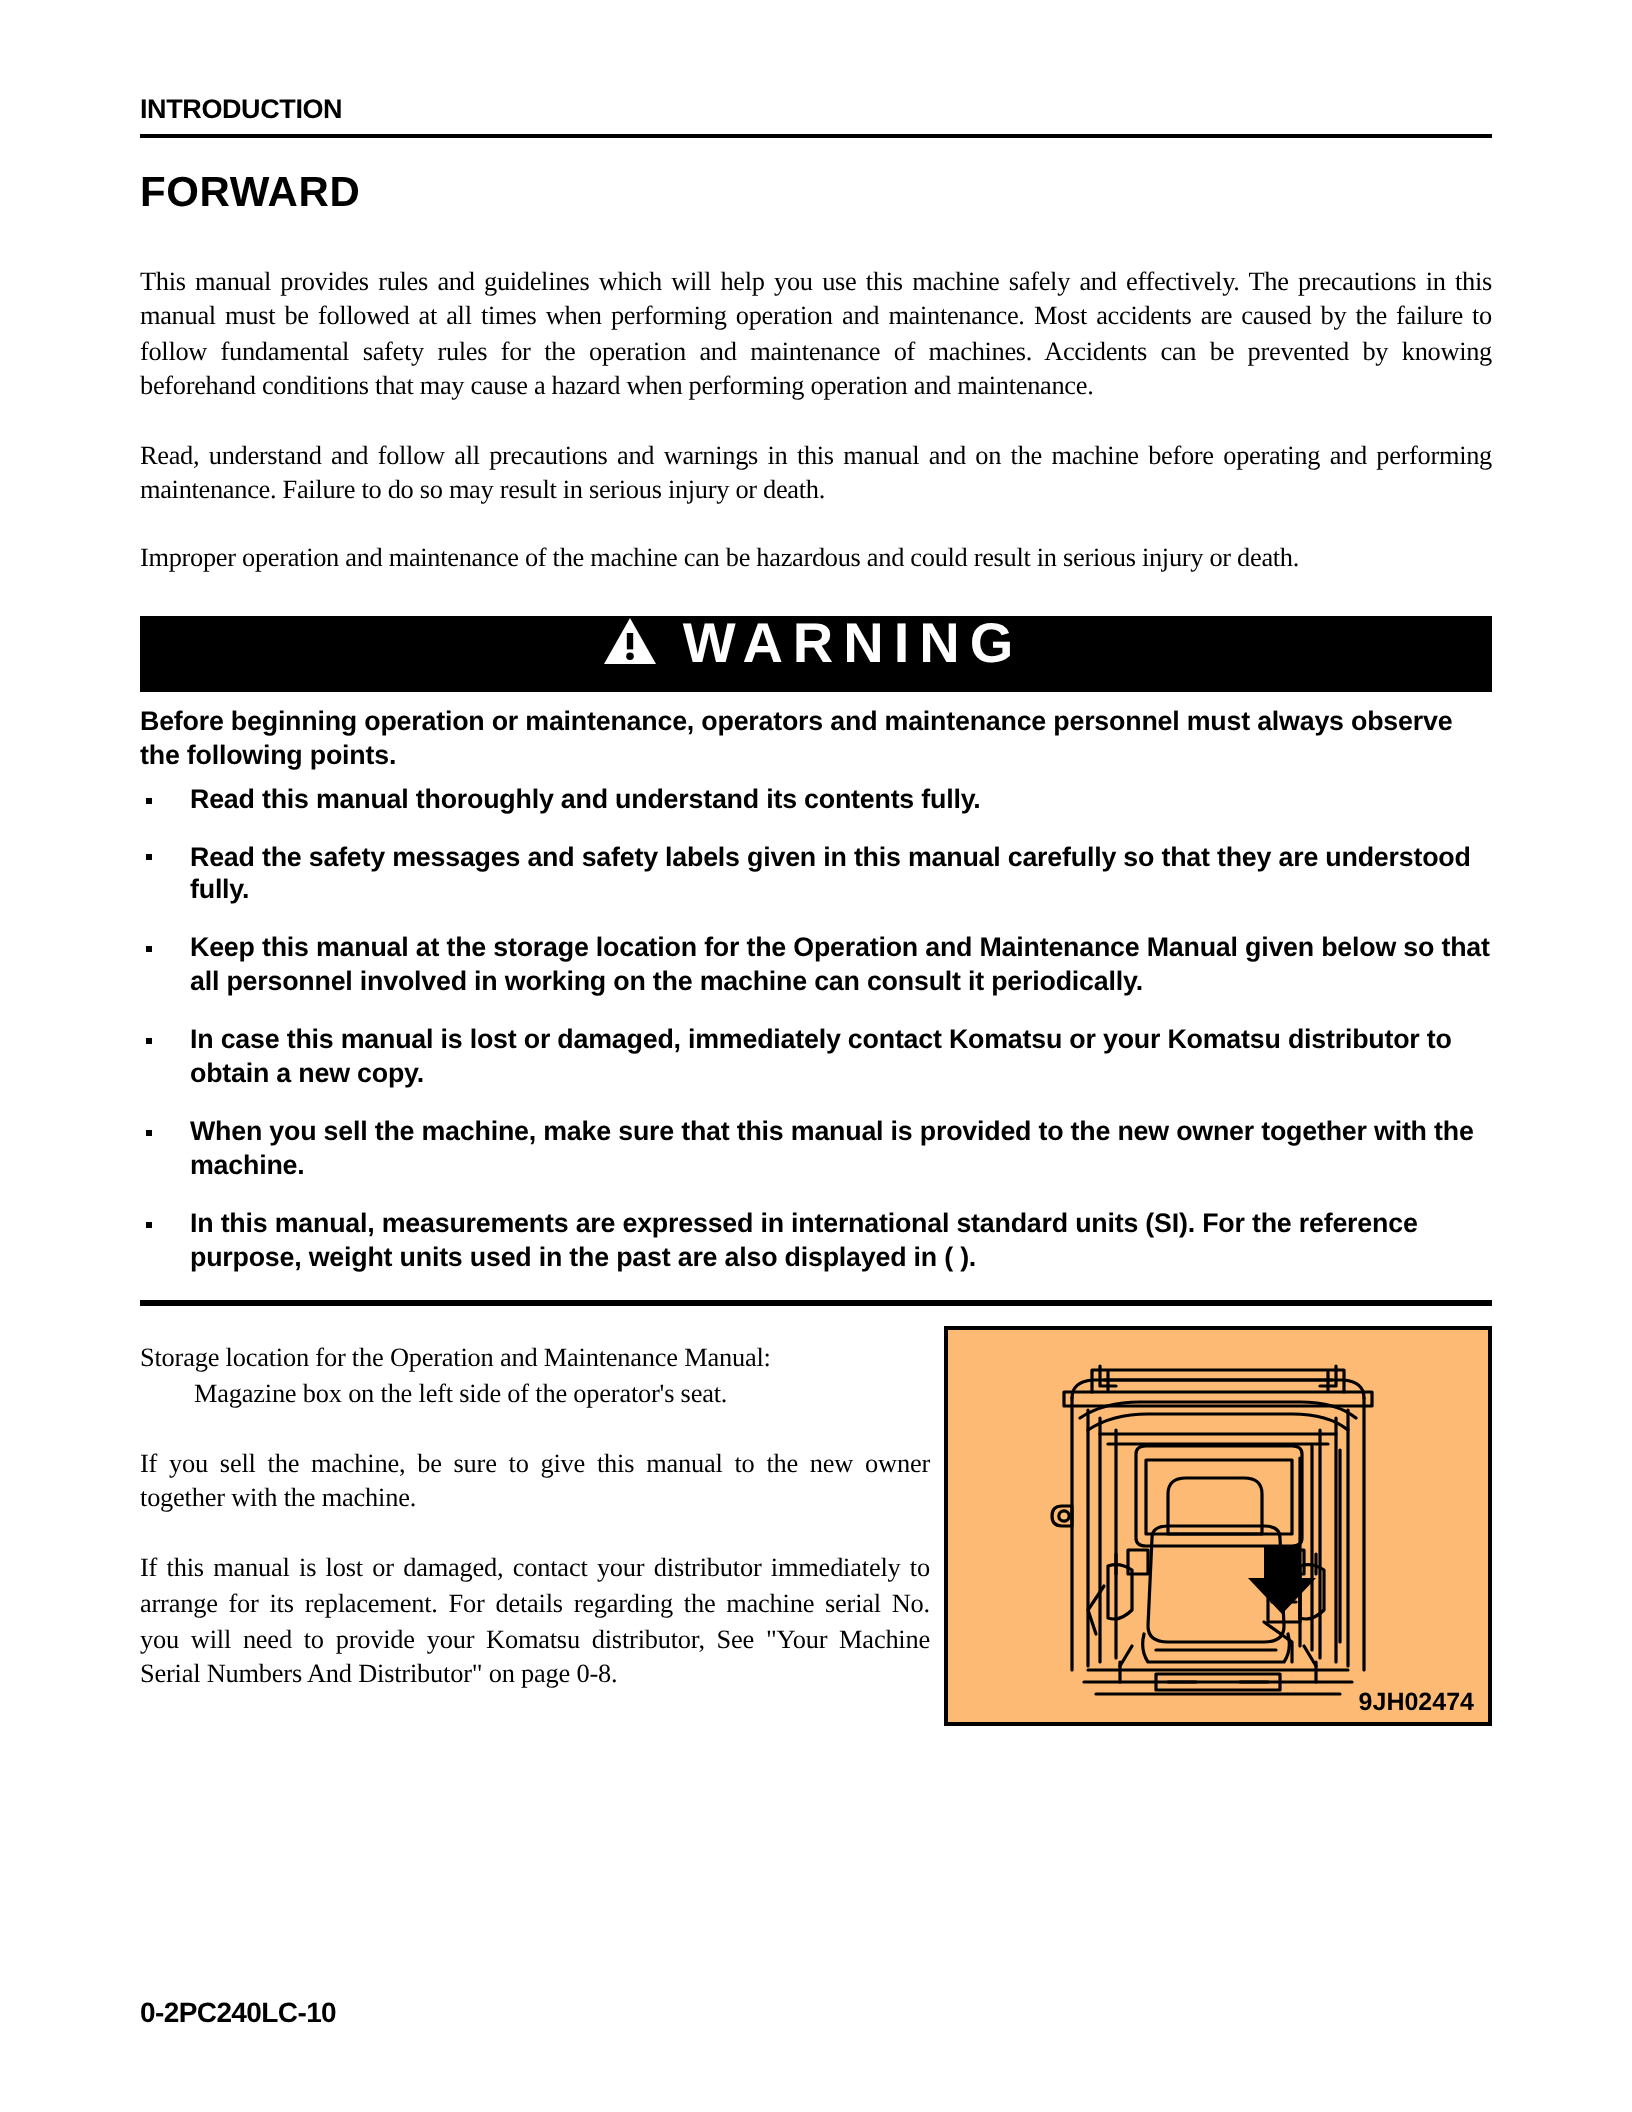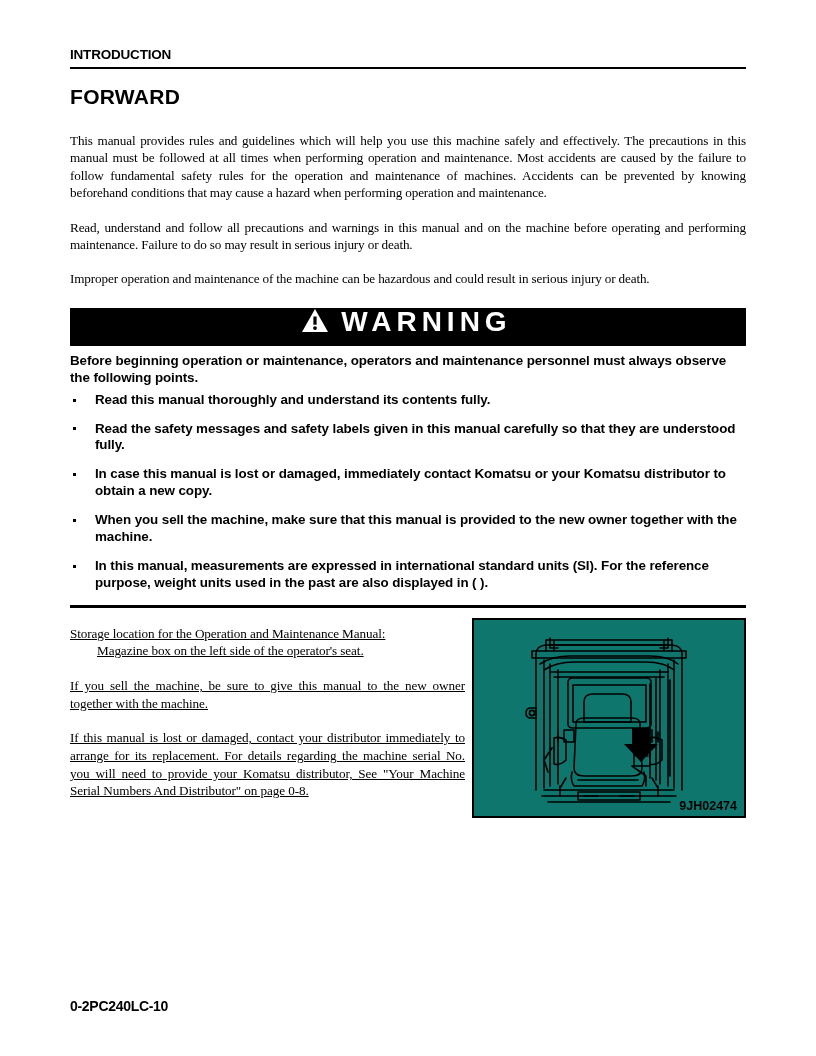--- a/index.html
+++ b/index.html
@@ -136,35 +136,34 @@
     min-height: 210px;
   }
   .lower-text {
     width: 395px;
   }
   .lower-para {
     font-family: "Liberation Serif", serif;
     font-size: 13.2px;
     line-height: 1.34;
     letter-spacing: -0.1px;
-    text-decoration: underline;
   }
   .lower-para + .lower-para { margin-top: 17px; }
   .lower-para.justify { text-align: justify; }
   .indent-line { padding-left: 27px; display: block; }
 
   
   .figure-box {
     position: absolute;
     left: 402px;
     top: -7px;
     width: 270px;
     height: 196px;
     border: 2.5px solid #000;
-    background: #0f766e;
+    background: #fdba74;
     overflow: hidden;
   }
   .figure-svg {
     position: absolute;
     left: 0; top: 0;
     width: 100%;
     height: 100%;
   }
   .figure-id {
     position: absolute;
@@ -220,20 +219,24 @@
       <li class="bullet-item tight">
         <span class="bullet-dot"></span>
         <span>Read this manual thoroughly and understand its contents fully.</span>
       </li>
       <li class="bullet-item">
         <span class="bullet-dot"></span>
         <span>Read the safety messages and safety labels given in this manual carefully so that they are understood fully.</span>
       </li>
       <li class="bullet-item">
         <span class="bullet-dot"></span>
+        <span>Keep this manual at the storage location for the Operation and Maintenance Manual given below so that all personnel involved in working on the machine can consult it periodically.</span>
+      </li>
+      <li class="bullet-item">
+        <span class="bullet-dot"></span>
         <span>In case this manual is lost or damaged, immediately contact Komatsu or your Komatsu distributor to obtain a new copy.</span>
       </li>
       <li class="bullet-item">
         <span class="bullet-dot"></span>
         <span>When you sell the machine, make sure that this manual is provided to the new owner together with the machine.</span>
       </li>
       <li class="bullet-item">
         <span class="bullet-dot"></span>
         <span>In this manual, measurements are expressed in international standard units (SI). For the reference purpose, weight units used in the past are also displayed in ( ).</span>
       </li>

